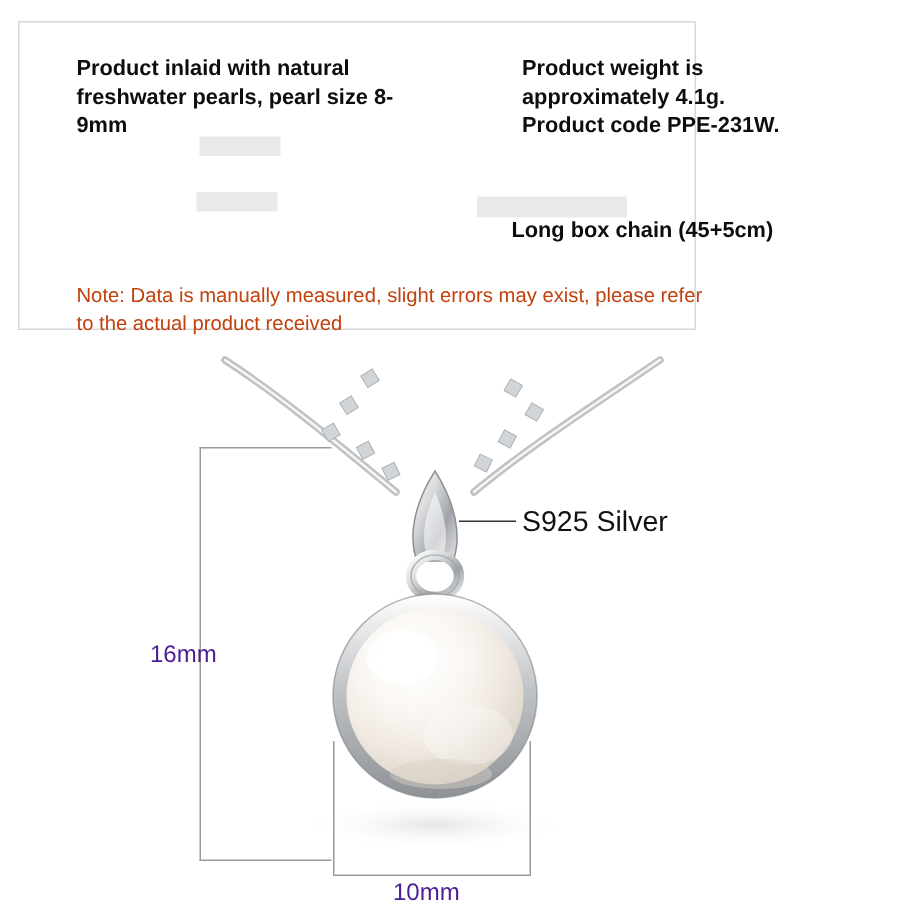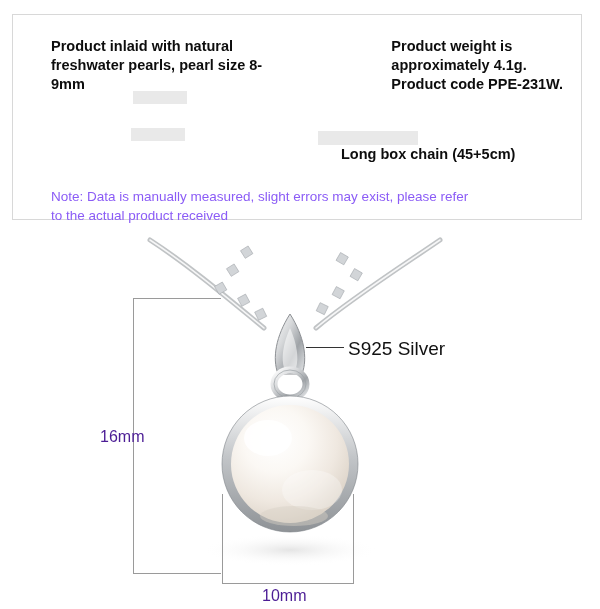--- a/index.html
+++ b/index.html
@@ -14,21 +14,21 @@
     color: #111111;
     overflow: hidden;
     position: relative;
   }
 
   
   .spec-card {
     position: absolute;
     left: 12px;
     top: 14px;
-    width: 570px;
+    width: 452px;
     height: 206px;
     border: 1px solid #d8d8d8;
     box-sizing: border-box;
     background: #ffffff;
   }
 
   .spec-row {
     position: absolute;
     display: flex;
     align-items: flex-start;
@@ -41,31 +41,31 @@
     font-weight: 700;
     white-space: pre-line;
   }
 
   .spec-text.thin {
     font-weight: 400;
   }
 
   
   #row-pearl      { left: 38px;  top: 22px;  width: 240px; }
-  #row-weight     { left: 320px; top: 22px;  width: 230px; justify-content: flex-end; }
+  #row-weight     { left: 335px; top: 22px;  width: 230px; }
   #row-quality    { left: 38px;  top: 94px;  width: 215px; }
   #row-material   { left: 272px; top: 88px;  width: 280px; }
   #row-shape      { left: 38px;  top: 132px; width: 225px; }
   #row-chain      { left: 328px; top: 130px; width: 215px; }
   #row-note       { left: 38px;  top: 172px; width: 500px; }
 
   .note-text {
     font-size: 13.5px;
     line-height: 1.42;
-    color: #8b5cf6;
+    color: #c2410c;
     font-weight: 400;
     white-space: pre-line;
   }
 
   .redact-block {
     position: absolute;
     background: #e9e9e9;
   }
   #rd-1 { left: 120px; top: 76px;  width: 54px;  height: 13px; }
   #rd-2 { left: 118px; top: 113px; width: 54px;  height: 13px; }

